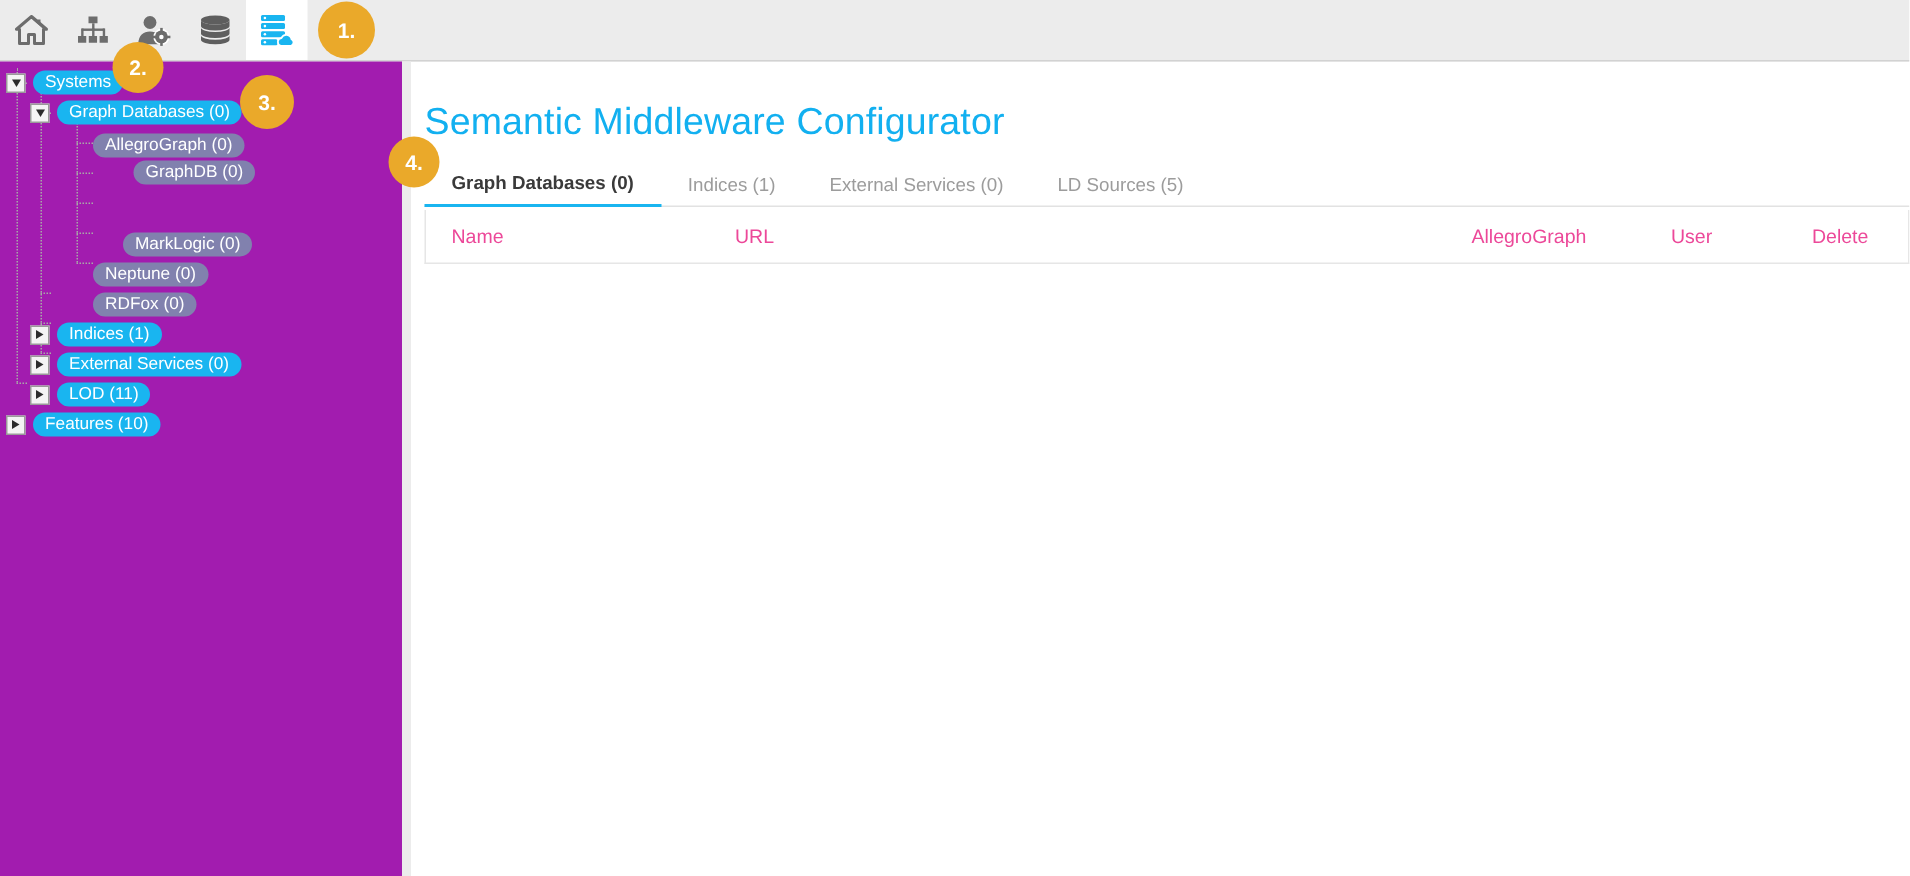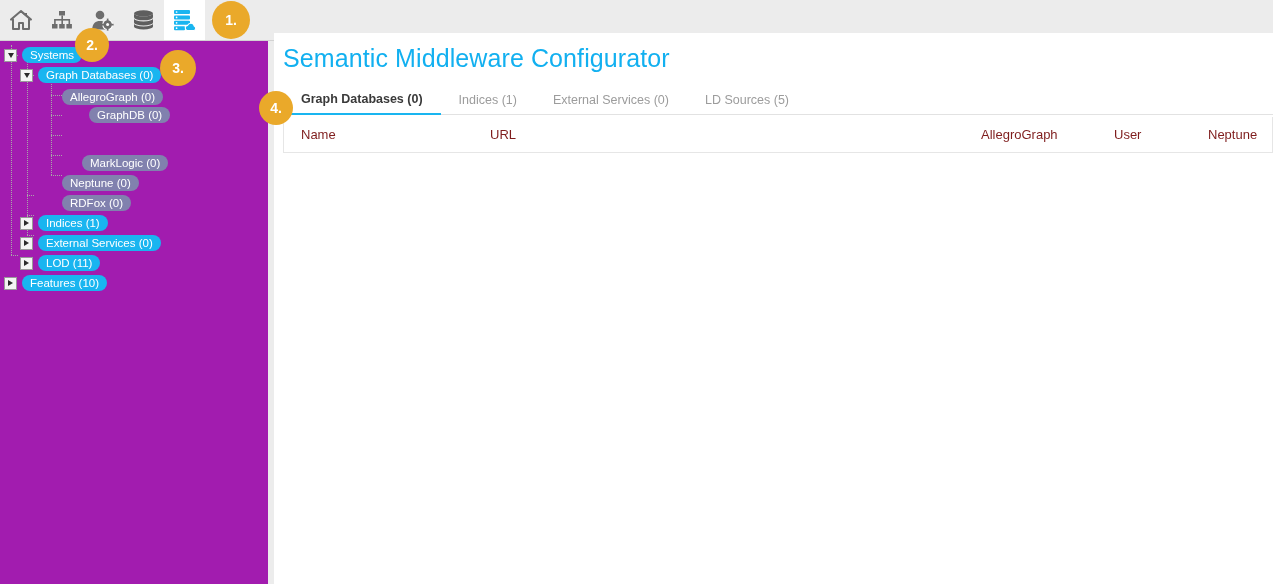--- a/index.html
+++ b/index.html
@@ -101,21 +101,21 @@
     z-index: 1;
   }
   .hline {
     position: absolute;
     border-top: 1px dotted #a8a8a8;
     z-index: 1;
   }
 
   
   .main {
-    position: absolute; top: 33px; left: 274px;
+    position: absolute; top: 56px; left: 274px;
     width: 999px; height: 449px;
     background: #ffffff;
   }
   .page-title {
     position: absolute; top: 11px; left: 9px;
     font-size: 25px;
     color: #12b0f0;
     font-weight: normal;
     letter-spacing: 0.1px;
   }
@@ -144,21 +144,21 @@
     position: absolute; top: 84px; left: 9px;
     width: 990px; height: 36px;
     border: 1px solid #e6e6e6;
     border-top: none;
     display: flex;
     align-items: center;
     background: #ffffff;
   }
   .th {
     font-size: 13px;
-    color: #7f1d1d;
+    color: #ec4899;
     position: absolute;
     white-space: nowrap;
   }
 
   
   .badge {
     position: absolute;
     border-radius: 50%;
     background: #eaa92a;
     color: #ffffff;
@@ -331,21 +331,21 @@
         <div class="tab">Indices (1)</div>
         <div class="tab">External Services (0)</div>
         <div class="tab">LD Sources (5)</div>
       </div>
 
     <div class="table-head" id="table-head">
         <div class="th" style="left: 17px;">Name</div>
         <div class="th" style="left: 206px;">URL</div>
         <div class="th" style="left: 697px;">AllegroGraph</div>
         <div class="th" style="left: 830px;">User</div>
-        <div class="th" style="left: 924px;">Neptune</div>
+        <div class="th" style="left: 924px;">Delete</div>
       </div>
   </div>
 
   <div id="callouts-container">
       <div class="badge" style="left: 212px; top: 1px; width: 38px; height: 38px;">1.</div>
       <div class="badge" style="left: 75px; top: 28px; width: 34px; height: 34px;">2.</div>
       <div class="badge" style="left: 160px; top: 50px; width: 36px; height: 36px;">3.</div>
       <div class="badge" style="left: 259px; top: 91px; width: 34px; height: 34px;">4.</div>
     </div>
 </div>

